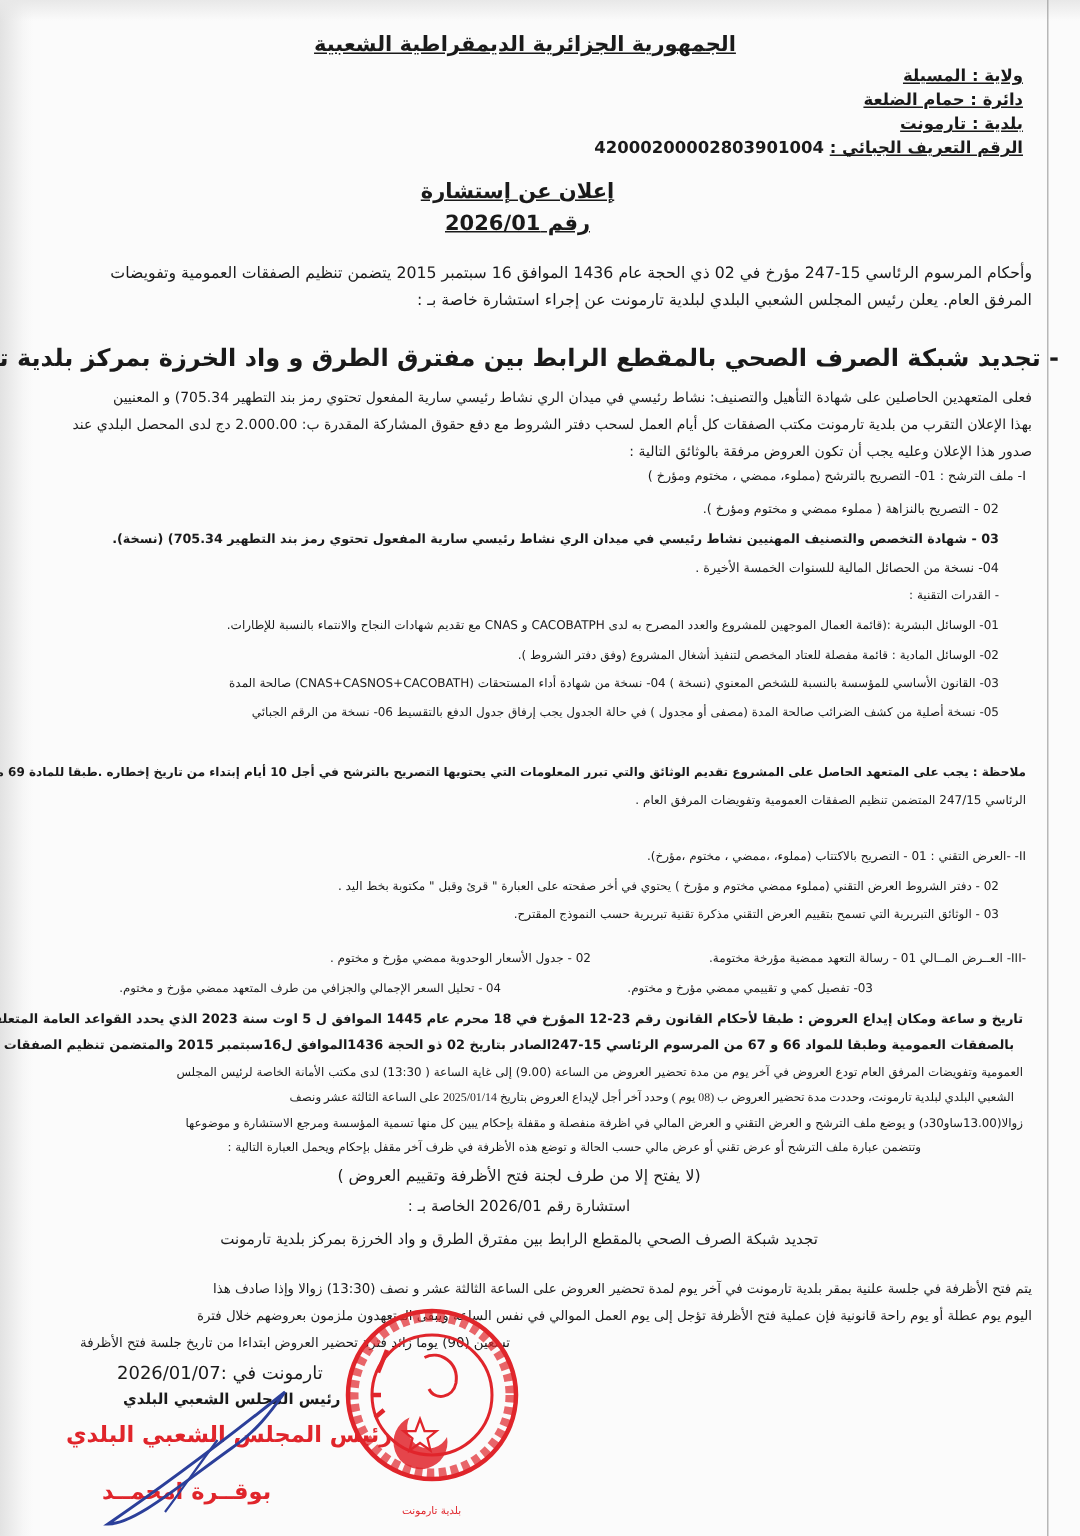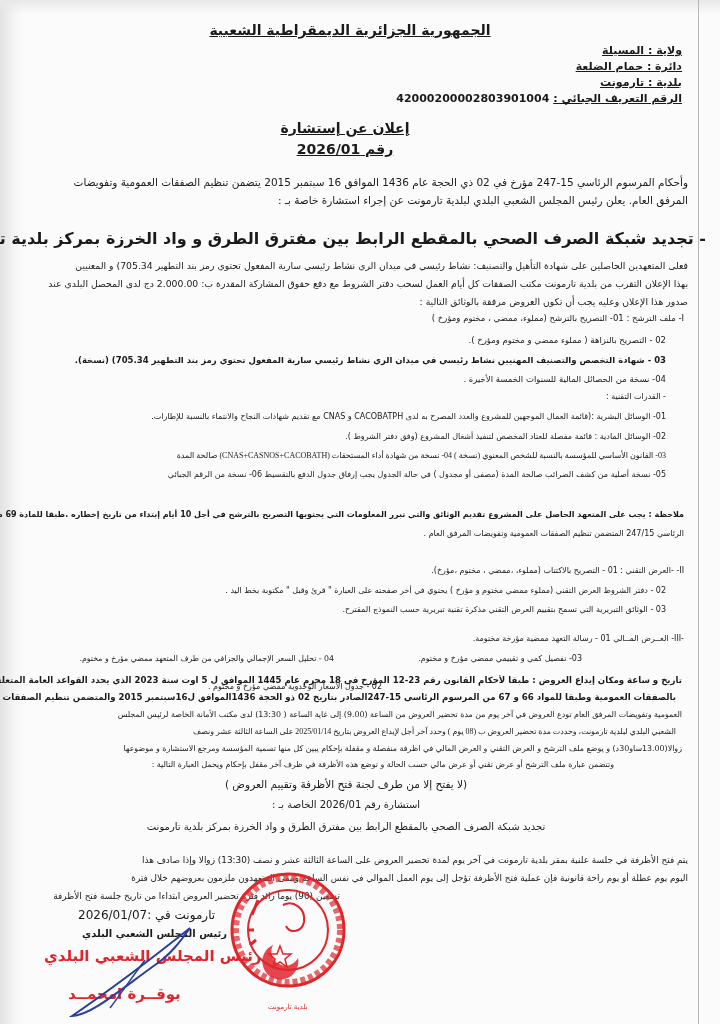--- a/index.html
+++ b/index.html
@@ -58,31 +58,31 @@
   <div class="t" style="top:278px; right:24px; font-size:9.3px;">بهذا الإعلان التقرب من بلدية تارمونت مكتب الصفقات كل أيام العمل لسحب دفتر الشروط مع دفع حقوق المشاركة المقدرة ب: 2.000.00 دج لدى المحصل البلدي عند</div>
   <div class="t" style="top:296px; right:24px; font-size:9.3px;">صدور هذا الإعلان وعليه يجب أن تكون العروض مرفقة بالوثائق التالية :</div>
 
   <div class="t sm" style="top:313px; right:28px;">I- ملف الترشح : 01- التصريح بالترشح (مملوء، ممضي ، مختوم ومؤرخ )</div>
   <div class="t sm" style="top:335px; right:46px;">02 - التصريح بالنزاهة ( مملوء ممضي و مختوم ومؤرخ ).</div>
   <div class="t sm b" style="top:355px; right:46px;">03 - شهادة التخصص والتصنيف المهنيين نشاط رئيسي في ميدان الري نشاط رئيسي سارية المفعول تحتوي رمز بند التطهير 705.34) (نسخة).</div>
   <div class="t sm" style="top:374px; right:46px;">04- نسخة من الحصائل المالية للسنوات الخمسة الأخيرة .</div>
   <div class="t xs" style="top:392px; right:46px;">- القدرات التقنية :</div>
   <div class="t xs" style="top:412px; right:46px;">01- الوسائل البشرية :(قائمة العمال الموجهين للمشروع والعدد المصرح به لدى CACOBATPH و CNAS مع تقديم شهادات النجاح والانتماء بالنسبة للإطارات.</div>
   <div class="t xs" style="top:432px; right:46px;">02- الوسائل المادية : قائمة مفصلة للعتاد المخصص لتنفيذ أشغال المشروع (وفق دفتر الشروط ).</div>
-  <div class="t xs" style="top:451px; right:46px;font-family:Liberation Serif, serif;">03- القانون الأساسي للمؤسسة بالنسبة للشخص المعنوي (نسخة ) 04- نسخة من شهادة أداء المستحقات (CNAS+CASNOS+CACOBATH) صالحة المدة</div>
+  <div class="t xs" style="top:451px; right:46px;">03- القانون الأساسي للمؤسسة بالنسبة للشخص المعنوي (نسخة ) 04- نسخة من شهادة أداء المستحقات (CNAS+CASNOS+CACOBATH) صالحة المدة</div>
   <div class="t xs" style="top:470px; right:46px;">05- نسخة أصلية من كشف الضرائب صالحة المدة (مصفى أو مجدول ) في حالة الجدول يجب إرفاق جدول الدفع بالتقسيط 06- نسخة من الرقم الجبائي</div>
   <div class="t xs b" style="top:510px; right:28px;">ملاحظة : يجب على المتعهد الحاصل على المشروع تقديم الوثائق والتي تبرر المعلومات التي يحتويها التصريح بالترشح في أجل 10 أيام إبتداء من تاريخ إخطاره .طبقا للمادة 69 من المرسوم</div>
   <div class="t xs" style="top:529px; right:28px;">الرئاسي 247/15 المتضمن تنظيم الصفقات العمومية وتفويضات المرفق العام .</div>
 
   <div class="t xs" style="top:566px; right:28px;">II- -العرض التقني : 01 - التصريح بالاكتتاب (مملوء، ،ممضي ، مختوم ،مؤرخ).</div>
   <div class="t xs" style="top:586px; right:46px;">02 - دفتر الشروط العرض التقني (مملوء ممضي مختوم و مؤرخ ) يحتوي في أخر صفحته على العبارة " قرئ وقبل " مكتوبة بخط اليد .</div>
   <div class="t xs" style="top:605px; right:46px;">03 - الوثائق التبريرية التي تسمح بتقييم العرض التقني مذكرة تقنية تبريرية حسب النموذج المقترح.</div>
 
   <div class="t xs" style="top:634px; right:28px;">-III- العــرض المــالي 01 - رسالة التعهد ممضية مؤرخة مختومة.</div>
-  <div class="t xs" style="top:634px; right:330px;margin-top:48px;">02 - جدول الأسعار الوحدوية ممضي مؤرخ و مختوم .</div>
+  <div class="t xs" style="top:634px; right:318px;">02 - جدول الأسعار الوحدوية ممضي مؤرخ و مختوم .</div>
   <div class="t xs" style="top:654px; right:130px;">03- تفصيل كمي و تقييمي ممضي مؤرخ و مختوم.</div>
   <div class="t xs" style="top:654px; right:378px; font-size:7.8px;">04 - تحليل السعر الإجمالي والجزافي من طرف المتعهد ممضي مؤرخ و مختوم.</div>
 
   <div class="t" style="top:675px; right:30px; font-size:8.6px; font-weight:bold;">تاريخ و ساعة ومكان إيداع العروض : طبقا لأحكام القانون رقم 23-12 المؤرخ في 18 محرم عام 1445 الموافق ل 5 اوت سنة 2023 الذي يحدد القواعد العامة المتعلقة</div>
   <div class="t" style="top:692px; right:36px; font-size:8.6px; font-weight:bold;">بالصفقات العمومية وطبقا للمواد 66 و 67 من المرسوم الرئاسي 15-247الصادر بتاريخ 02 ذو الحجة 1436الموافق ل16سبتمبر 2015 والمتضمن تنظيم الصفقات</div>
   <div class="t" style="top:710px; right:30px; font-size:7.9px;">العمومية وتفويضات المرفق العام تودع العروض في آخر يوم من مدة تحضير العروض من الساعة (9.00) إلى غاية الساعة ( 13:30) لدى مكتب الأمانة الخاصة لرئيس المجلس</div>
   <div class="t" style="top:727px; right:36px; font-size:7.9px;font-family:Liberation Serif, serif;">الشعبي البلدي لبلدية تارمونت، وحددت مدة تحضير العروض ب (08 يوم ) وحدد آخر أجل لإيداع العروض بتاريخ 2025/01/14 على الساعة الثالثة عشر ونصف</div>
   <div class="t" style="top:744px; right:30px; font-size:7.9px;">زوالا(13.00ساو30د) و يوضع ملف الترشح و العرض التقني و العرض المالي في اظرفة منفصلة و مقفلة بإحكام يبين كل منها تسمية المؤسسة ومرجع الاستشارة و موضوعها</div>
   <div class="t" style="top:760px; right:98px; font-size:7.9px;">وتتضمن عبارة ملف الترشح أو عرض تقني أو عرض مالي حسب الحالة و توضع هذه الأظرفة في ظرف آخر مقفل بإحكام ويحمل العبارة التالية :</div>
   <div class="t" style="top:778px; left:0; width:720px; text-align:center; font-size:10.5px; left:-14px;">(لا يفتح إلا من طرف لجنة فتح الأظرفة وتقييم العروض )</div>

